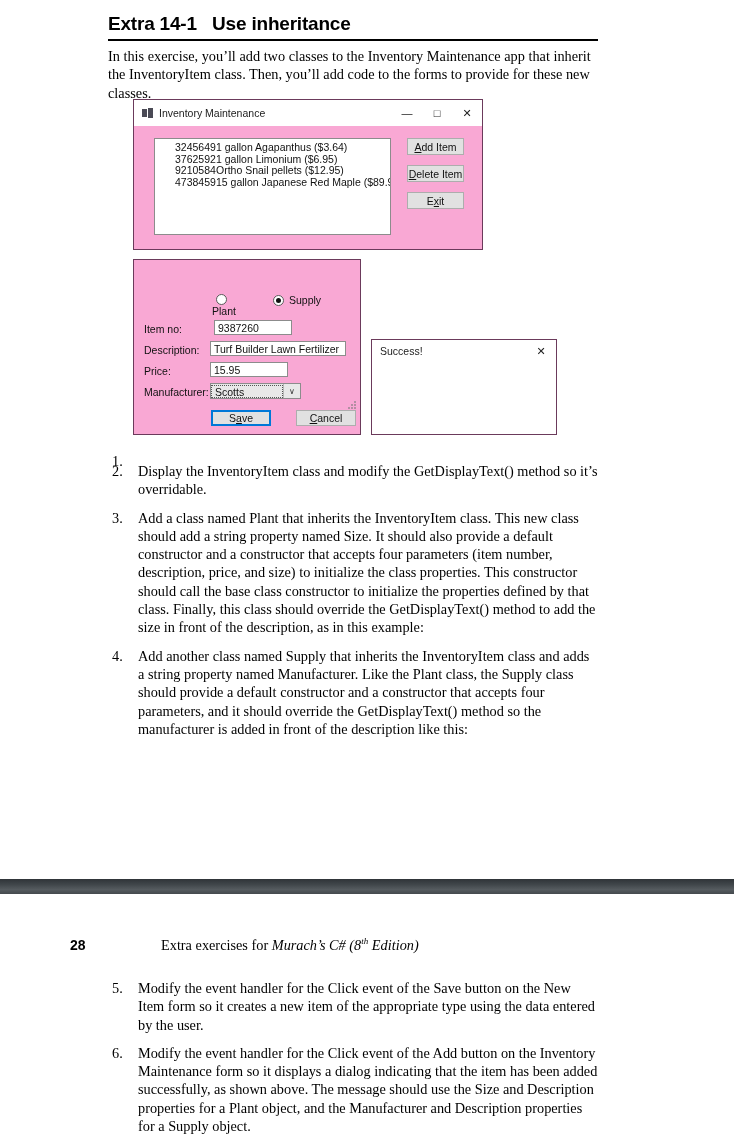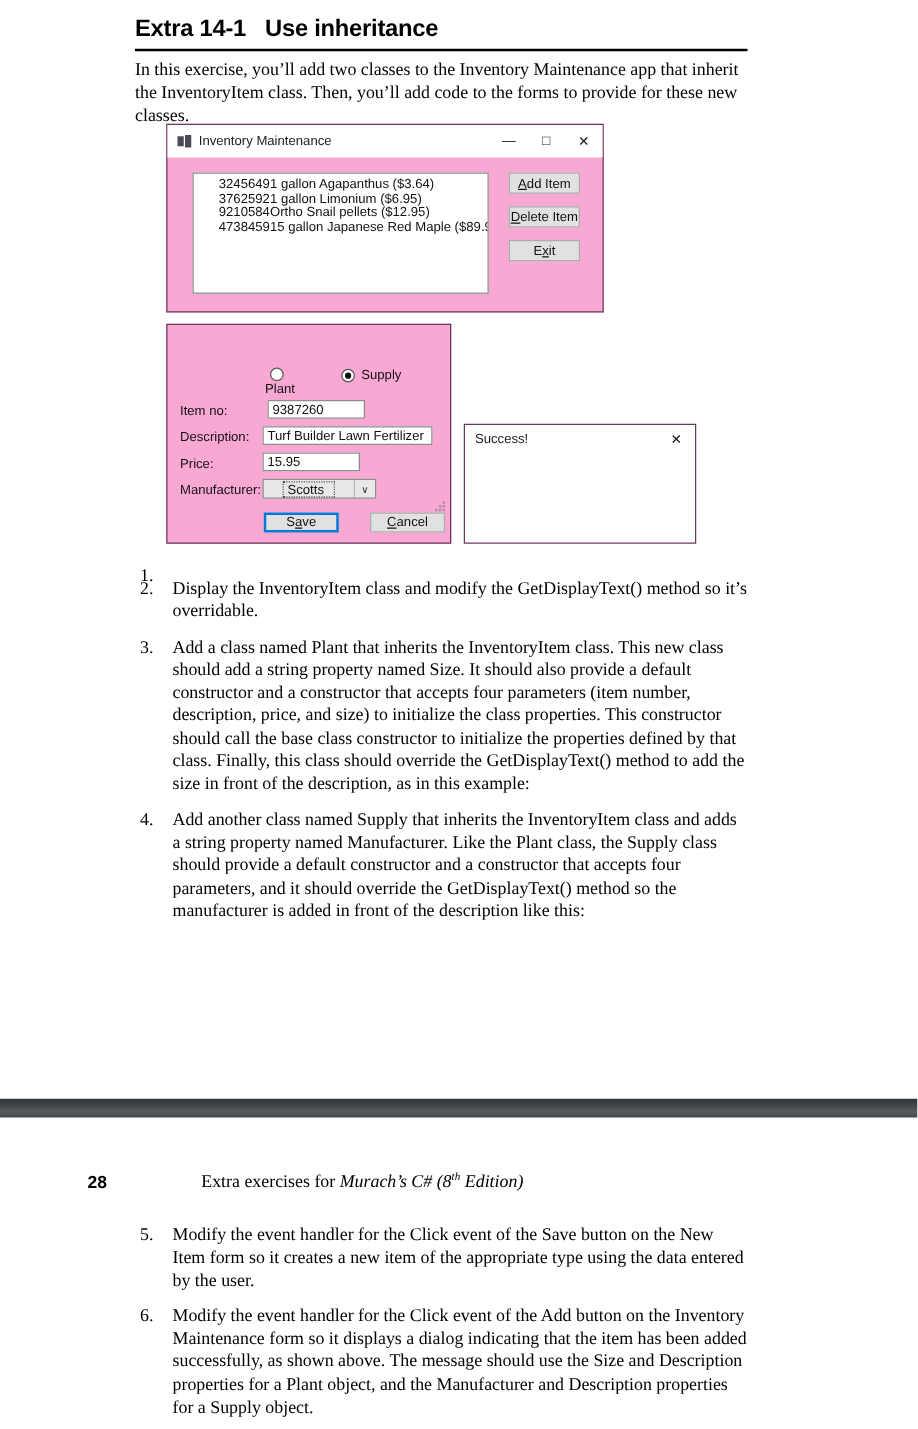--- a/index.html
+++ b/index.html
@@ -154,21 +154,21 @@
     font-size: 10.5px;
     color: #111;
     display: flex;
     align-items: center;
     box-sizing: border-box;
   }
   .combo .val {
     flex: 1 1 auto;
     padding-left: 3px;
     border: 1px dotted #555;
-    margin: 15px;
+    margin: 0;
     height: 13px;
     line-height: 13px;
     box-sizing: border-box;
     white-space: nowrap;
   }
   .combo .arrow {
     width: 17px;
     flex: 0 0 auto;
     text-align: center;
     font-size: 8px;

